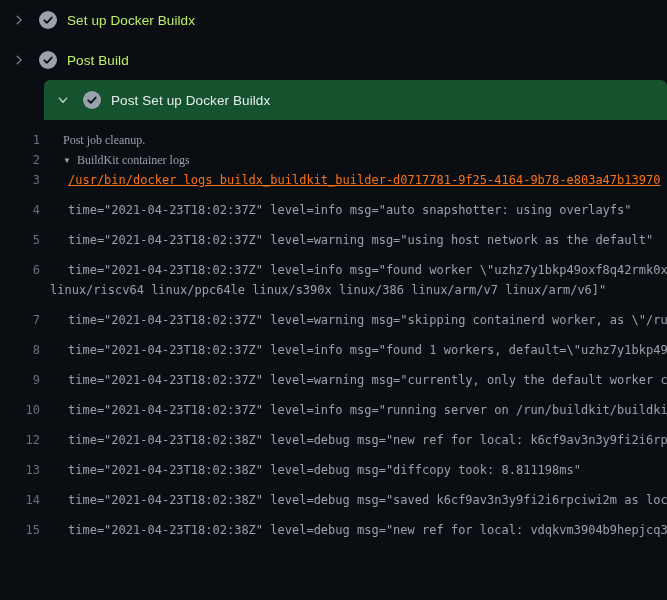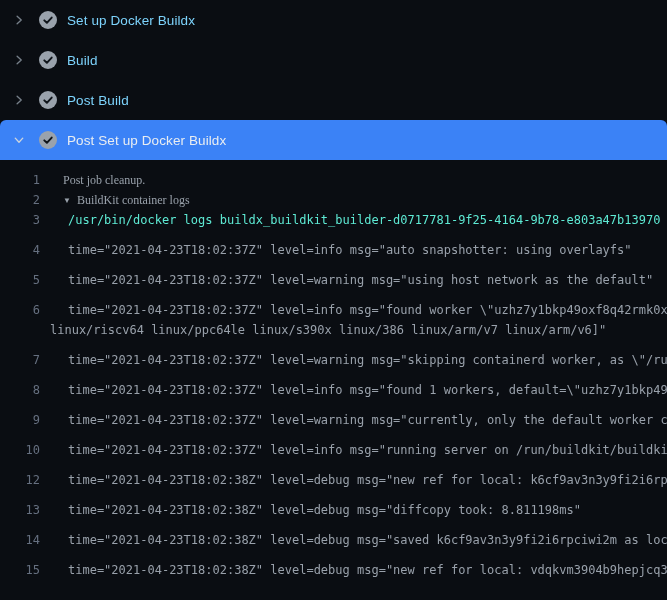--- a/index.html
+++ b/index.html
@@ -42,26 +42,27 @@
   .section-row.expanded .chevron path { stroke: #cdd4dc; }
   .section-row .check {
     width: 18px;
     height: 18px;
     margin-right: 10px;
     flex: none;
     display: inline-flex;
   }
   .section-label {
     font-size: 13.5px;
-    color: #7dd3fc;
+    color: #bef264;
     letter-spacing: 0.1px;
   }
   .section-row.expanded {
-    background: #3b82f6;
+    background: #14532d;
     border-radius: 6px 6px 0 0;
+    margin-left: 44px;
   }
   .section-row.expanded .section-label { color: #e9edf1; }
 
   
   .log {
     padding-top: 10px;
     font-family: "DejaVu Sans Mono", "Liberation Mono", monospace;
     font-size: 12px;
     line-height: 20px;
   }
@@ -80,21 +81,21 @@
     user-select: none;
   }
   .lt {
     color: #99a1ab;
     flex: 1;
     overflow: hidden;
     padding-left: 28px;
   }
   .log-row.plain .lt, .log-row.group .lt { padding-left: 23px; font-family: Liberation Serif, serif; }
   .log-row.cont .lt { padding-left: 10px; }
-  .log-row.command .lt { color: #5eead4; }
+  .log-row.command .lt { color: #f97316; text-decoration: underline; }
   .tri {
     font-size: 8px;
     color: #99a1ab;
     margin-right: 6px;
     position: relative;
     top: -1px;
     cursor: pointer;
   }
 </style>
 </head>
@@ -110,34 +111,20 @@
     </span>
     <span class="check">
       <svg width="18" height="18" viewBox="0 0 16 16">
         <circle cx="8" cy="8" r="8" fill="#9aa2ac"></circle>
         <path d="M4.7 8.3 L7 10.5 L11.3 5.8" stroke="#0f141a" stroke-width="1.7" fill="none" stroke-linecap="round" stroke-linejoin="round"></path>
       </svg>
     </span>
     <span class="section-label">Set up Docker Buildx</span>
   </div>
 
-  <div class="section-row">
-    <span class="chevron">
-      <svg width="12" height="12" viewBox="0 0 16 16">
-        <path d="M5.5 3 L11 8 L5.5 13" stroke="#767f89" stroke-width="1.8" fill="none" stroke-linecap="round" stroke-linejoin="round"></path>
-      </svg>
-    </span>
-    <span class="check">
-      <svg width="18" height="18" viewBox="0 0 16 16">
-        <circle cx="8" cy="8" r="8" fill="#9aa2ac"></circle>
-        <path d="M4.7 8.3 L7 10.5 L11.3 5.8" stroke="#0f141a" stroke-width="1.7" fill="none" stroke-linecap="round" stroke-linejoin="round"></path>
-      </svg>
-    </span>
-    <span class="section-label">Build</span>
-  </div>
 
   <div class="section-row">
     <span class="chevron">
       <svg width="12" height="12" viewBox="0 0 16 16">
         <path d="M5.5 3 L11 8 L5.5 13" stroke="#767f89" stroke-width="1.8" fill="none" stroke-linecap="round" stroke-linejoin="round"></path>
       </svg>
     </span>
     <span class="check">
       <svg width="18" height="18" viewBox="0 0 16 16">
         <circle cx="8" cy="8" r="8" fill="#9aa2ac"></circle>

